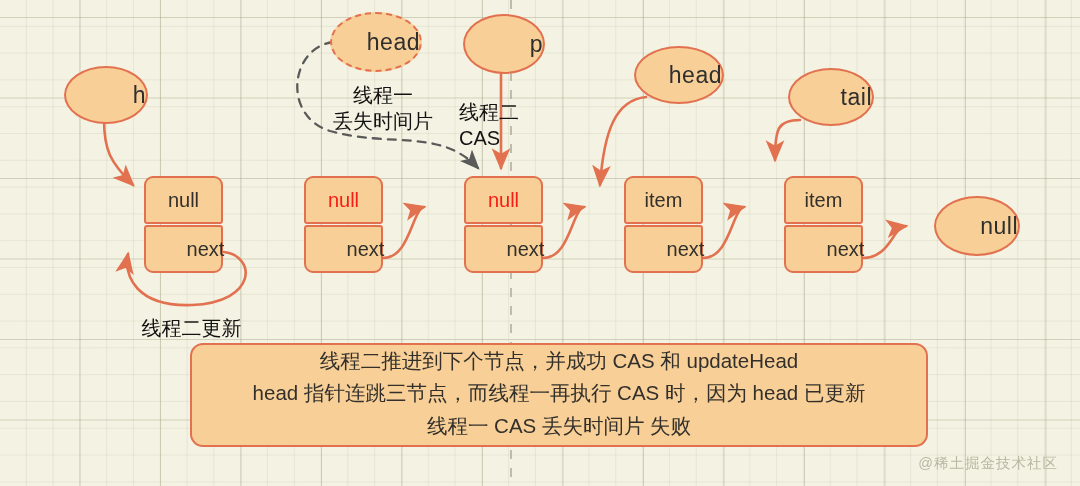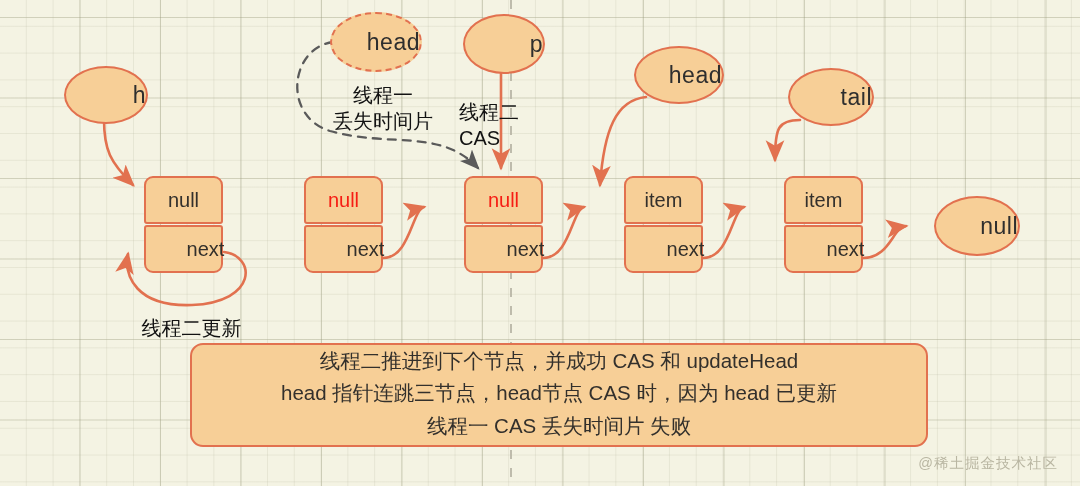--- a/index.html
+++ b/index.html
@@ -178,19 +178,19 @@
   <div class="note" style="left:303px;top:83px;width:160px;">线程一
 丢失时间片</div>
 
   <div class="note" style="left:459px;top:100px;width:110px;text-align:left;">线程二
 CAS</div>
 
   <div class="note" style="left:119px;top:292px;width:145px;margin-top:24px;">线程二更新</div>
 
   <div id="caption">
     <div>线程二推进到下个节点，并成功 CAS 和 updateHead</div>
-    <div>head 指针连跳三节点，head节点 CAS 时，因为 head 已更新</div>
+    <div>head 指针连跳三节点，而线程一再执行 CAS 时，因为 head 已更新</div>
     <div>线程一 CAS 丢失时间片 失败</div>
   </div>
 
   <div id="watermark">@稀土掘金技术社区</div>
 
 </div>
 
 </body></html>

